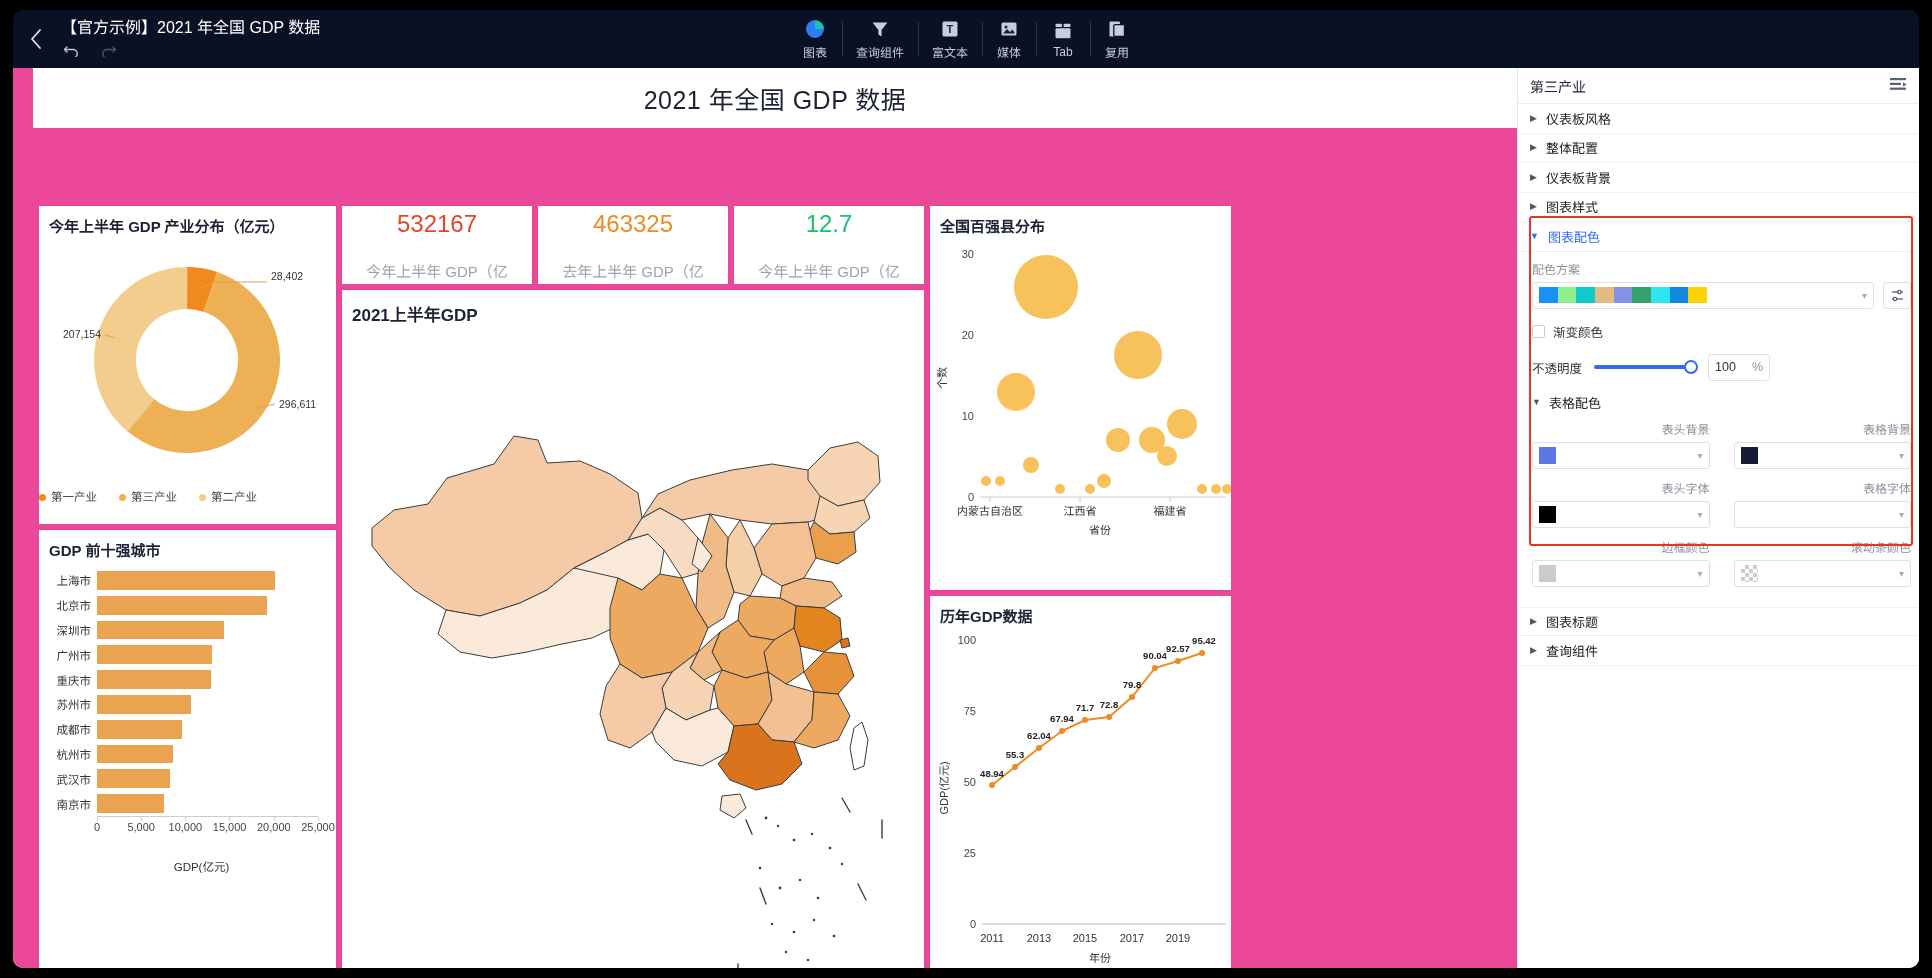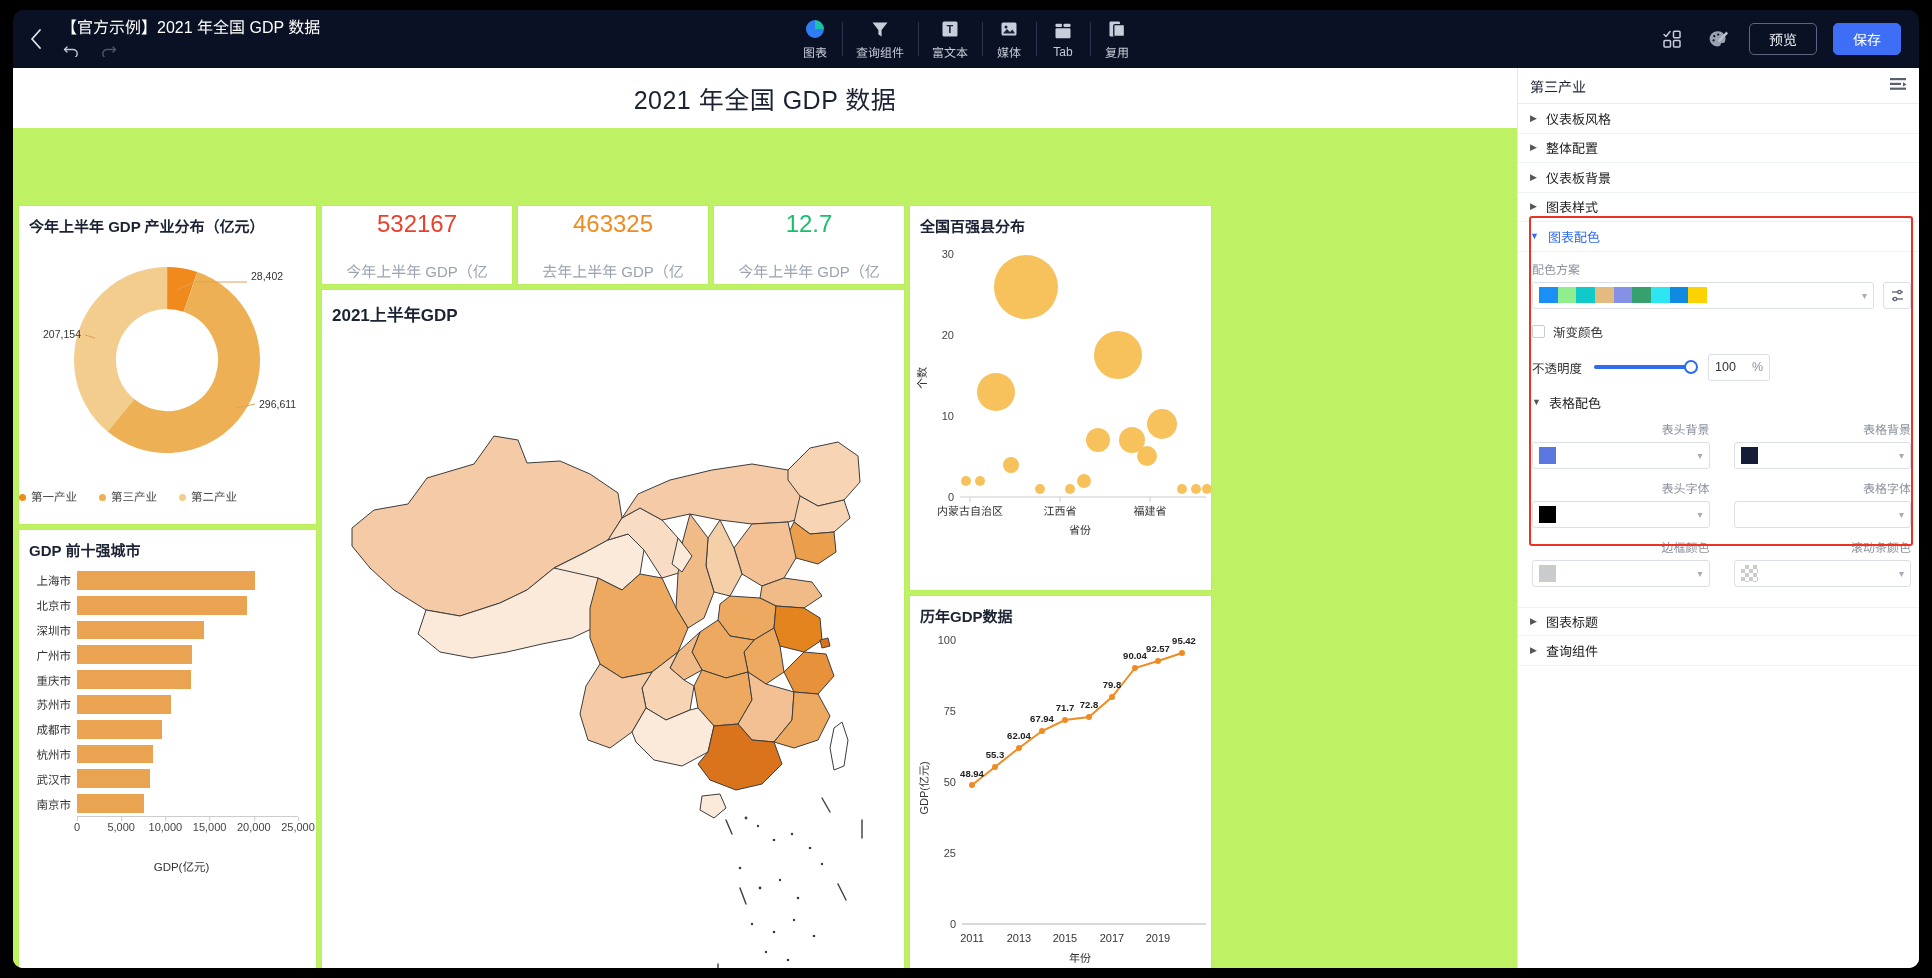--- a/index.html
+++ b/index.html
@@ -67,23 +67,24 @@
   .body-area {
     position: absolute; left: 13px; top: 68px;
     width: 1906px; height: 900px;
     background: #f5f6f8;
     border-radius: 0 0 10px 10px;
     overflow: hidden;
     display: flex;
   }
   .canvas {
     width: 1504px; height: 900px;
-    background: #bef264;
+    background: #ec4899;
     position: relative;
     overflow: hidden;
+    padding-left: 20px;
   }
   .dash-title {
     height: 60px; display: flex; align-items: center; justify-content: center;
     background: #ffffff; margin: 0 0 8px 0;
   }
   .dash-title span { font-size: 25px; color: #1b2233; letter-spacing: .5px; }
 
   .grid { position: relative; padding: 0 6px; }
   .card {
     background: #ffffff; position: absolute;
@@ -282,41 +283,20 @@
         <span class="tool-ico">
           <svg width="20" height="20" viewBox="0 0 20 20">
               <rect x="2.5" y="2.5" width="10.5" height="15" rx="1.2" fill="#c7cdda"></rect>
               <rect x="6.8" y="5.6" width="10.7" height="11.9" rx="1.2" fill="#c7cdda" stroke="#0b1124" stroke-width="1.3"></rect>
             </svg>
         </span>
         <span class="tool-label">复用</span>
       </div>
     </div>
 
-    <div class="top-right">
-      <div class="icon-btn">
-        <svg width="22" height="22" viewBox="0 0 22 22">
-          <path d="M3 6.5 L5 8.5 L9 3.5" stroke="#c7cdda" stroke-width="1.5" fill="none" stroke-linecap="round" stroke-linejoin="round"></path>
-          <rect x="12.5" y="3.2" width="6.5" height="6.5" rx="1" stroke="#c7cdda" stroke-width="1.5" fill="none"></rect>
-          <rect x="3" y="12.5" width="6.5" height="6.5" rx="1" stroke="#c7cdda" stroke-width="1.5" fill="none"></rect>
-          <rect x="12.5" y="12.5" width="6.5" height="6.5" rx="1" stroke="#c7cdda" stroke-width="1.5" fill="none"></rect>
-        </svg>
-      </div>
-      <div class="icon-btn">
-        <svg width="22" height="22" viewBox="0 0 22 22">
-          <path d="M10 3.2 a7.6 7.6 0 1 0 2.6 14.8 c1.6-.6 .8-2.1 1.6-2.7 c.8-.6 2.6.3 3.4-1 A7.6 7.6 0 0 0 10 3.2 Z" fill="#9aa1b0"></path>
-          <circle cx="7.3" cy="8.2" r="1.1" fill="#0b1124"></circle>
-            <circle cx="11.2" cy="6.6" r="1.1" fill="#0b1124"></circle>
-            <circle cx="6.6" cy="12.4" r="1.1" fill="#0b1124"></circle>
-          <path d="M19.4 3.6 L10.8 12.5 L12.5 14.2 L21 5.4 Z" fill="#b9c0ce"></path>
-        </svg>
-      </div>
-      <div class="btn btn-ghost">预览</div>
-      <div class="btn btn-primary">保存</div>
-    </div>
   </div>
 
   <div class="body-area">
 
     <div class="canvas">
 
       <div class="dash-title">
         <span>2021 年全国 GDP 数据</span>
       </div>
 

